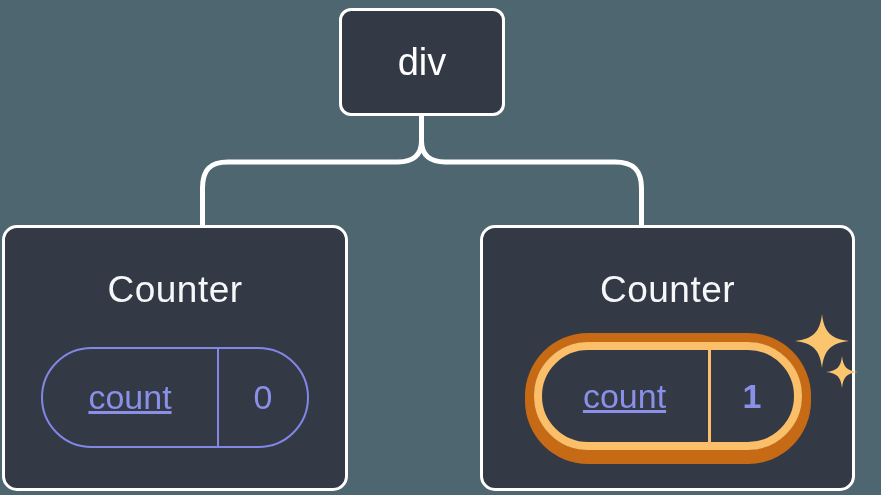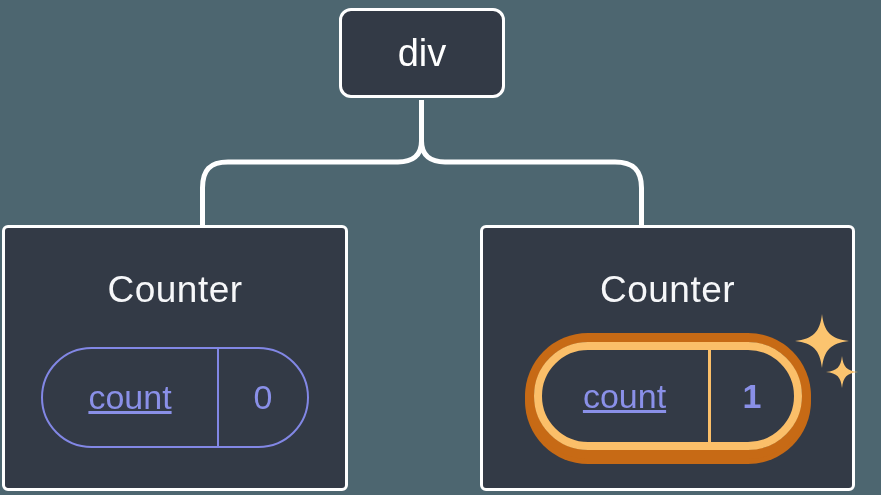--- a/index.html
+++ b/index.html
@@ -27,39 +27,39 @@
   .connectors path {
     fill: none;
     stroke: var(--line-color, #ffffff);
     stroke-width: 5;
   }
   .node-root {
     position: absolute;
     left: 339px;
     top: 8px;
     width: 166px;
-    height: 90px;
+    height: 108px;
     box-sizing: border-box;
     background: var(--node-bg, #333a46);
     border: 3px solid var(--node-border, #ffffff);
     border-radius: 12px;
     display: flex;
     align-items: center;
     justify-content: center;
     color: var(--node-border, #ffffff);
     font-size: 38px;
   }
   .card {
     position: absolute;
     top: 225px;
     height: 266px;
     box-sizing: border-box;
     background: var(--node-bg, #333a46);
     border: 3px solid var(--node-border, #ffffff);
-    border-radius: 6px;
+    border-radius: 15px;
     display: flex;
     flex-direction: column;
     align-items: center;
   }
   .card-left  { left: 2px;   width: 346px; }
   .card-right { left: 480px; width: 375px; }
   .card-title {
     margin-top: 40px;
     font-size: 37px;
     line-height: 44px;

